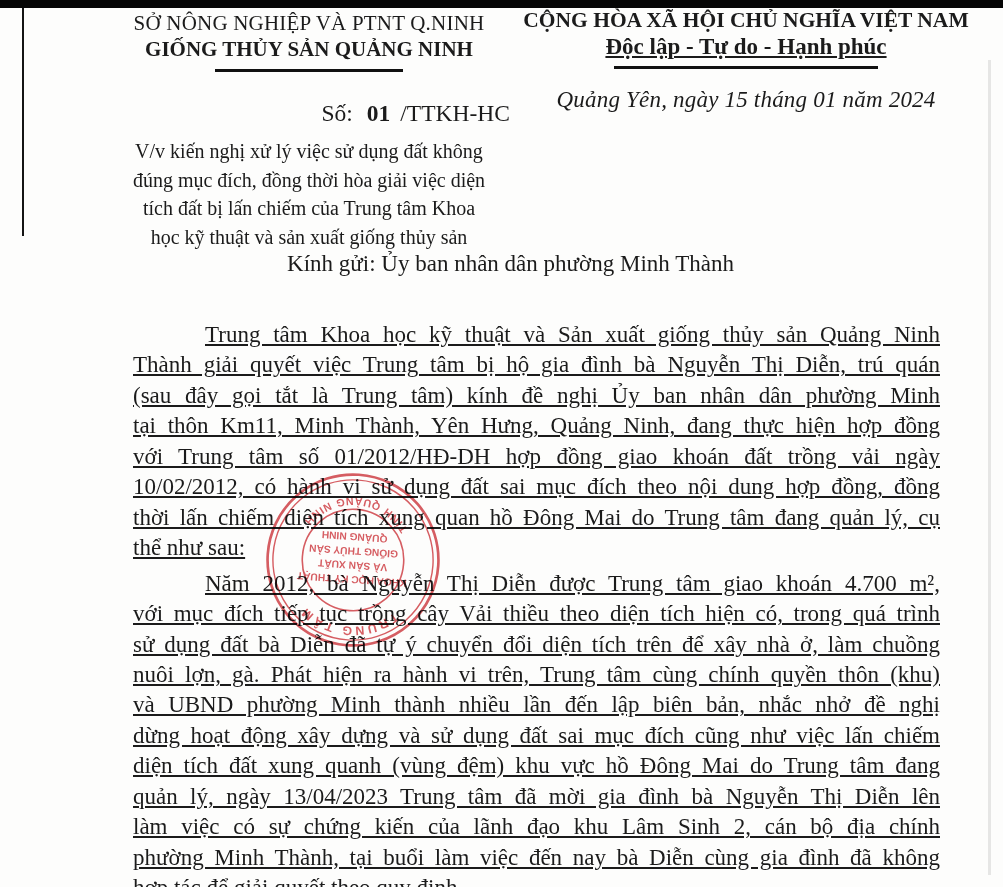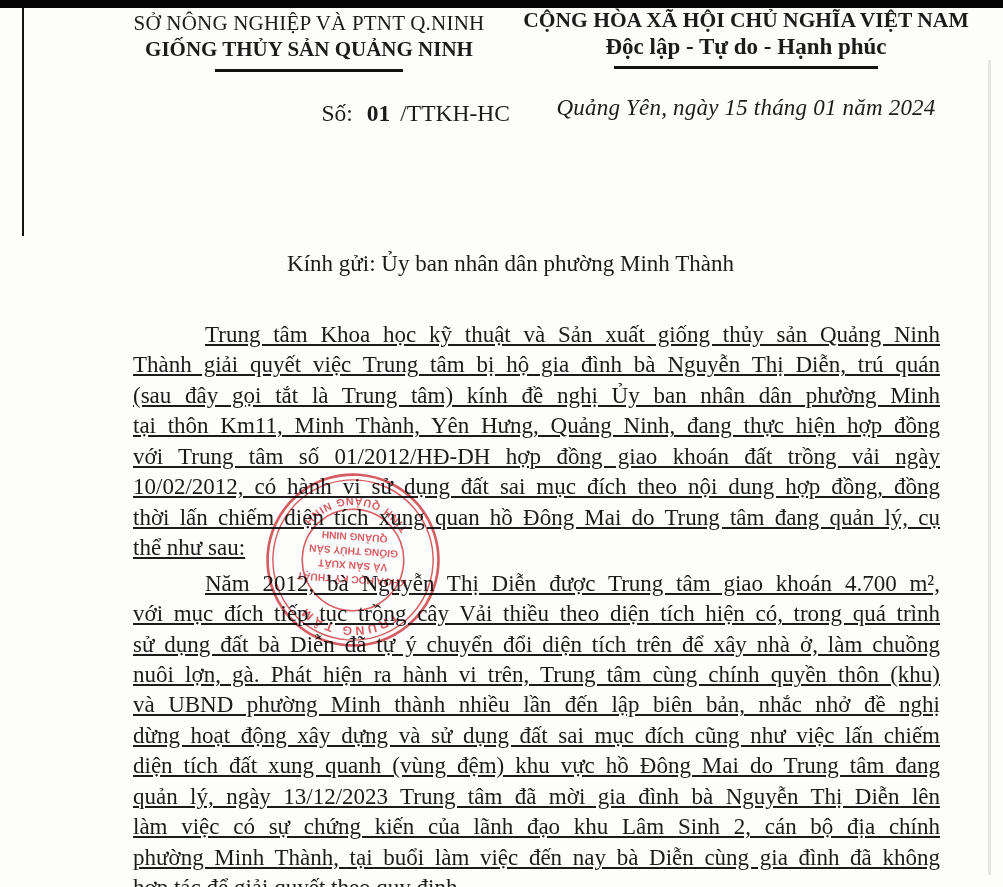--- a/index.html
+++ b/index.html
@@ -19,23 +19,23 @@
 
   
   .org-block{position:absolute;left:108px;top:10px;width:402px;text-align:center;line-height:26px;}
   .org-l1{font-size:21px;letter-spacing:.2px;}
   .org-l2,.org-l3{font-size:21px;font-weight:bold;}
   .org-rule{width:188px;height:3px;background:#111;margin:7px auto 0 auto;}
 
   
   .nat-block{position:absolute;left:503px;top:7px;width:486px;text-align:center;}
   .nat-l1{font-size:21.5px;font-weight:bold;line-height:26px;}
-  .nat-l2{font-size:23px;font-weight:bold;line-height:28px;}
+  .nat-l2{font-size:23px;font-weight:bold;line-height:28px;text-decoration:underline;}
   .nat-rule{width:264px;height:3px;background:#111;margin:5px auto 0 auto;}
-  .place-date{font-size:23px;font-style:italic;margin-top:26px;letter-spacing:.2px;}
+  .place-date{font-size:23px;font-style:italic;margin-top:18px;letter-spacing:.2px;}
 
   
   .docnum{position:absolute;left:108px;top:100px;width:402px;text-align:right;font-size:23.5px;}
   .docnum .num{font-weight:bold;margin:0 10px 0 14px;}
   .subject{position:absolute;left:100px;top:137px;width:418px;text-align:center;font-size:20px;line-height:28.5px;}
 
   
   .recipient{position:absolute;left:0;right:0;top:251px;padding-left:18px;text-align:center;font-size:23px;}
 
   
@@ -72,20 +72,26 @@
     <div class="nat-l1">CỘNG HÒA XÃ HỘI CHỦ NGHĨA VIỆT NAM</div>
     <div class="nat-l2">Độc lập - Tự do - Hạnh phúc</div>
     <div class="nat-rule"></div>
     <div class="place-date">Quảng Yên, ngày 15 tháng 01 năm 2024</div>
   </div>
 
   <div class="docnum">
     <span>Số:</span><span class="num">01</span><span>/TTKH-HC</span>
   </div>
 
+  <div class="subject">
+      <div>V/v kiến nghị xử lý việc sử dụng đất không</div>
+      <div>đúng mục đích, đồng thời hòa giải việc diện</div>
+      <div>tích đất bị lấn chiếm của Trung tâm Khoa</div>
+      <div>học kỹ thuật và sản xuất giống thủy sản</div>
+    </div>
 
   <div class="recipient">Kính gửi: Ủy ban nhân dân phường Minh Thành</div>
 
   <div class="body-text">
     <div class="para">
         <div class="bline first">Trung tâm Khoa học kỹ thuật và Sản xuất giống thủy sản Quảng Ninh</div>
         <div class="bline">Thành giải quyết việc Trung tâm bị hộ gia đình bà Nguyễn Thị Diễn, trú quán</div>
         <div class="bline">(sau đây gọi tắt là Trung tâm) kính đề nghị Ủy ban nhân dân phường Minh</div>
         <div class="bline">tại thôn Km11, Minh Thành, Yên Hưng, Quảng Ninh, đang thực hiện hợp đồng</div>
         <div class="bline">với Trung tâm số 01/2012/HĐ-DH hợp đồng giao khoán đất trồng vải ngày</div>
@@ -94,21 +100,21 @@
         <div class="bline last">thể như sau:</div>
       </div>
     <div class="para">
         <div class="bline first">Năm 2012, bà Nguyễn Thị Diễn được Trung tâm giao khoán 4.700 m²,</div>
         <div class="bline">với mục đích tiếp tục trồng cây Vải thiều theo diện tích hiện có, trong quá trình</div>
         <div class="bline">sử dụng đất bà Diễn đã tự ý chuyển đổi diện tích trên để xây nhà ở, làm chuồng</div>
         <div class="bline">nuôi lợn, gà. Phát hiện ra hành vi trên, Trung tâm cùng chính quyền thôn (khu)</div>
         <div class="bline">và UBND phường Minh thành nhiều lần đến lập biên bản, nhắc nhở đề nghị</div>
         <div class="bline">dừng hoạt động xây dựng và sử dụng đất sai mục đích cũng như việc lấn chiếm</div>
         <div class="bline">diện tích đất xung quanh (vùng đệm) khu vực hồ Đông Mai do Trung tâm đang</div>
-        <div class="bline">quản lý, ngày 13/12/2023 Trung tâm đã mời gia đình bà Nguyễn Thị Diễn lên</div>
+        <div class="bline">quản lý, ngày 13/04/2023 Trung tâm đã mời gia đình bà Nguyễn Thị Diễn lên</div>
         <div class="bline">làm việc  có sự chứng kiến của lãnh đạo khu Lâm Sinh 2, cán bộ địa chính</div>
         <div class="bline">phường Minh Thành, tại buổi làm việc đến nay bà Diễn cùng gia đình đã không</div>
         <div class="bline last">hợp tác để giải quyết theo quy định</div>
       </div>
   </div>
 
   <div class="stamp">
     <svg viewBox="0 0 200 200">
       <circle cx="100" cy="100" r="96" stroke-width="3"></circle>
       <circle cx="100" cy="100" r="90" stroke-width="1.6"></circle>

